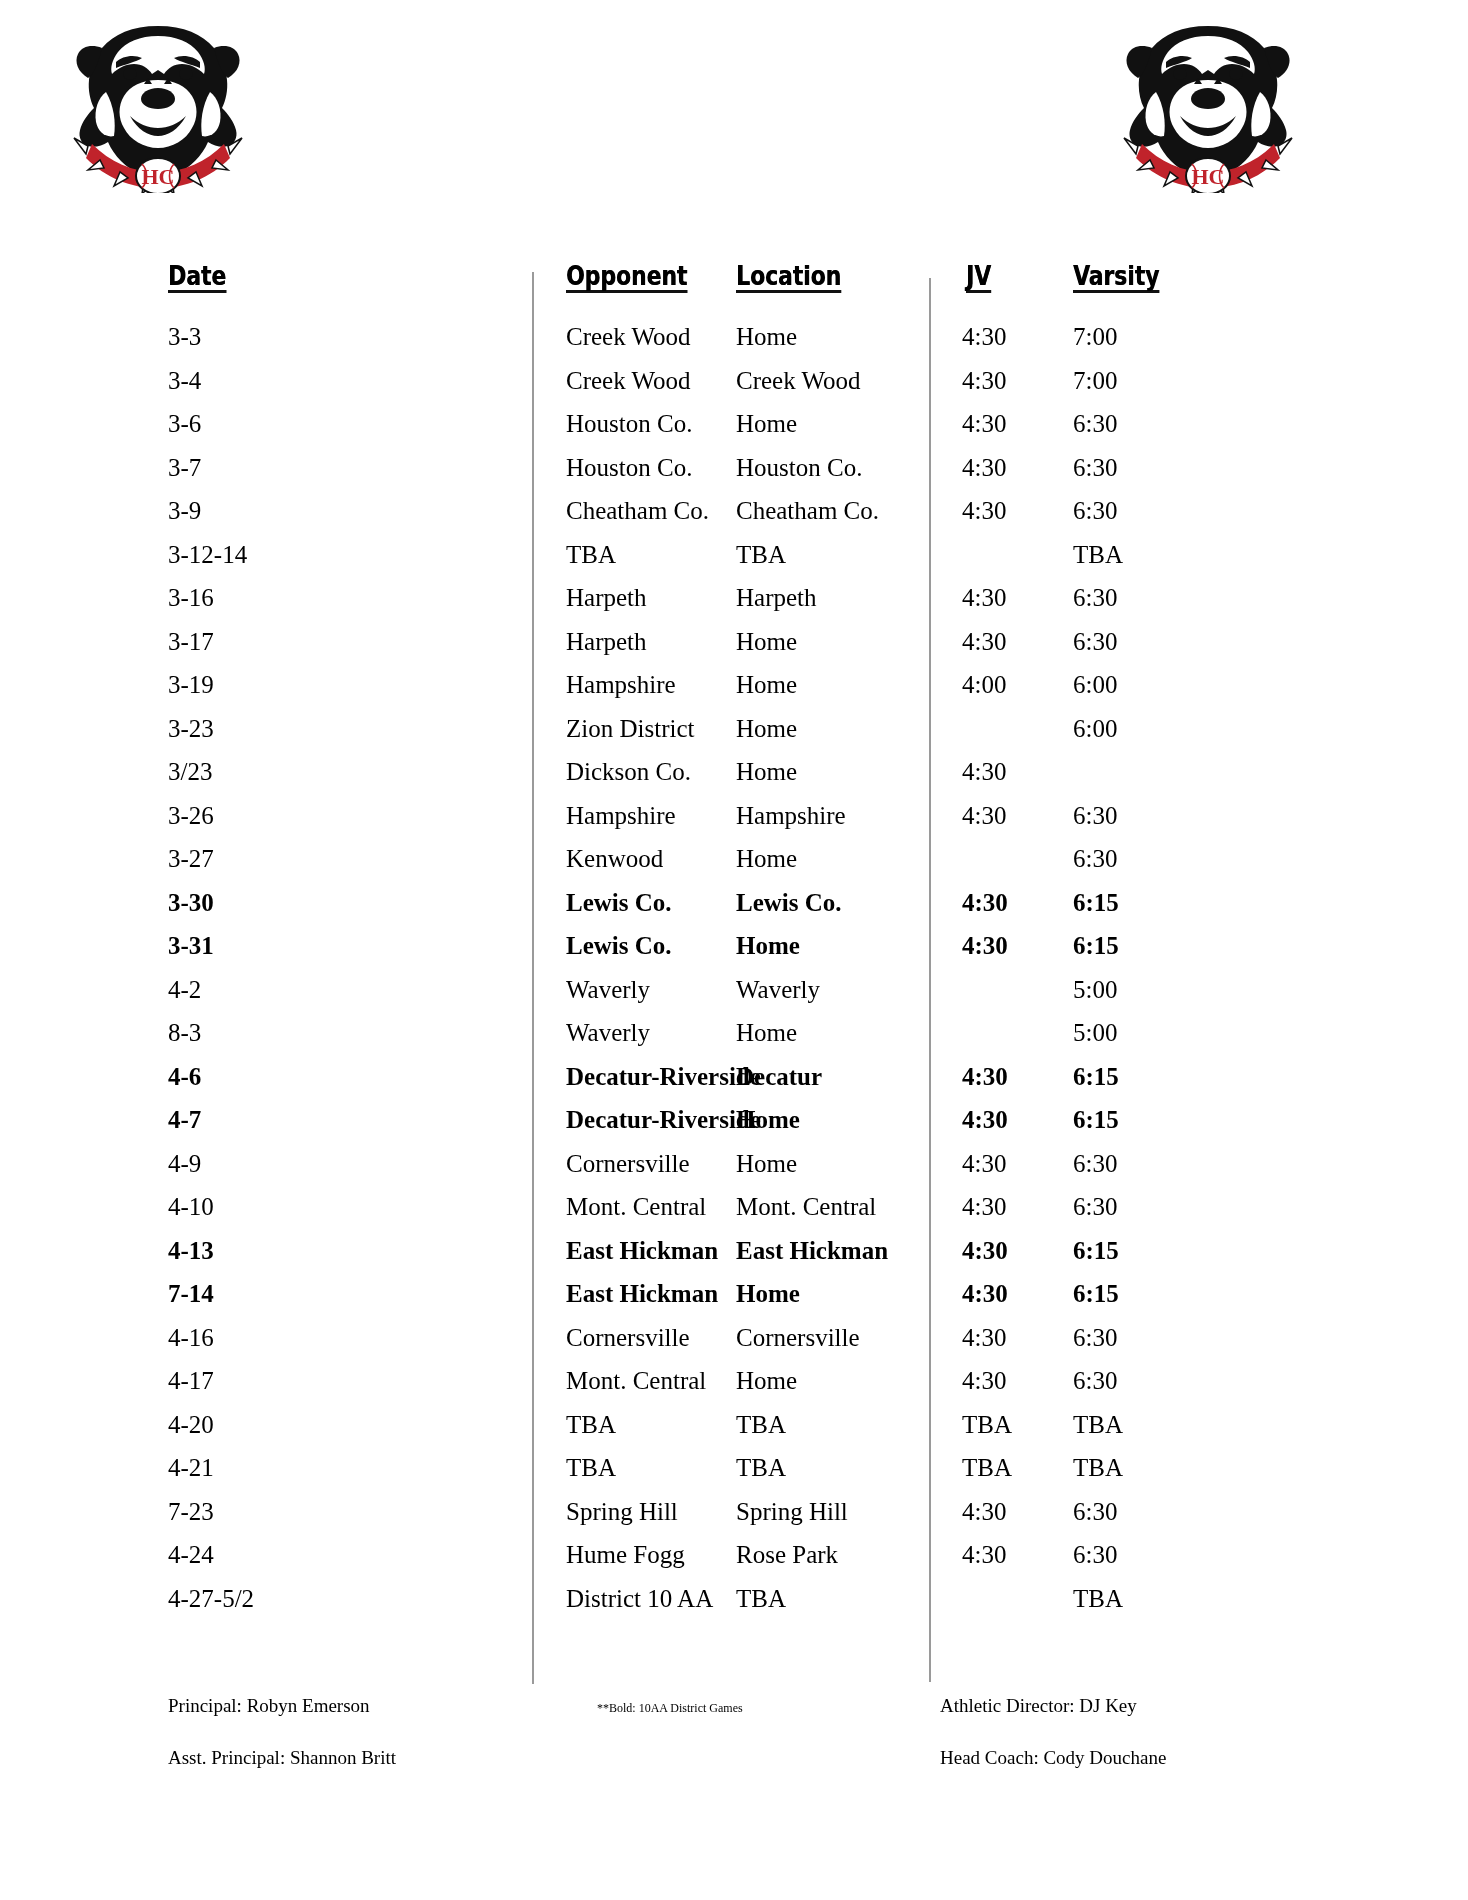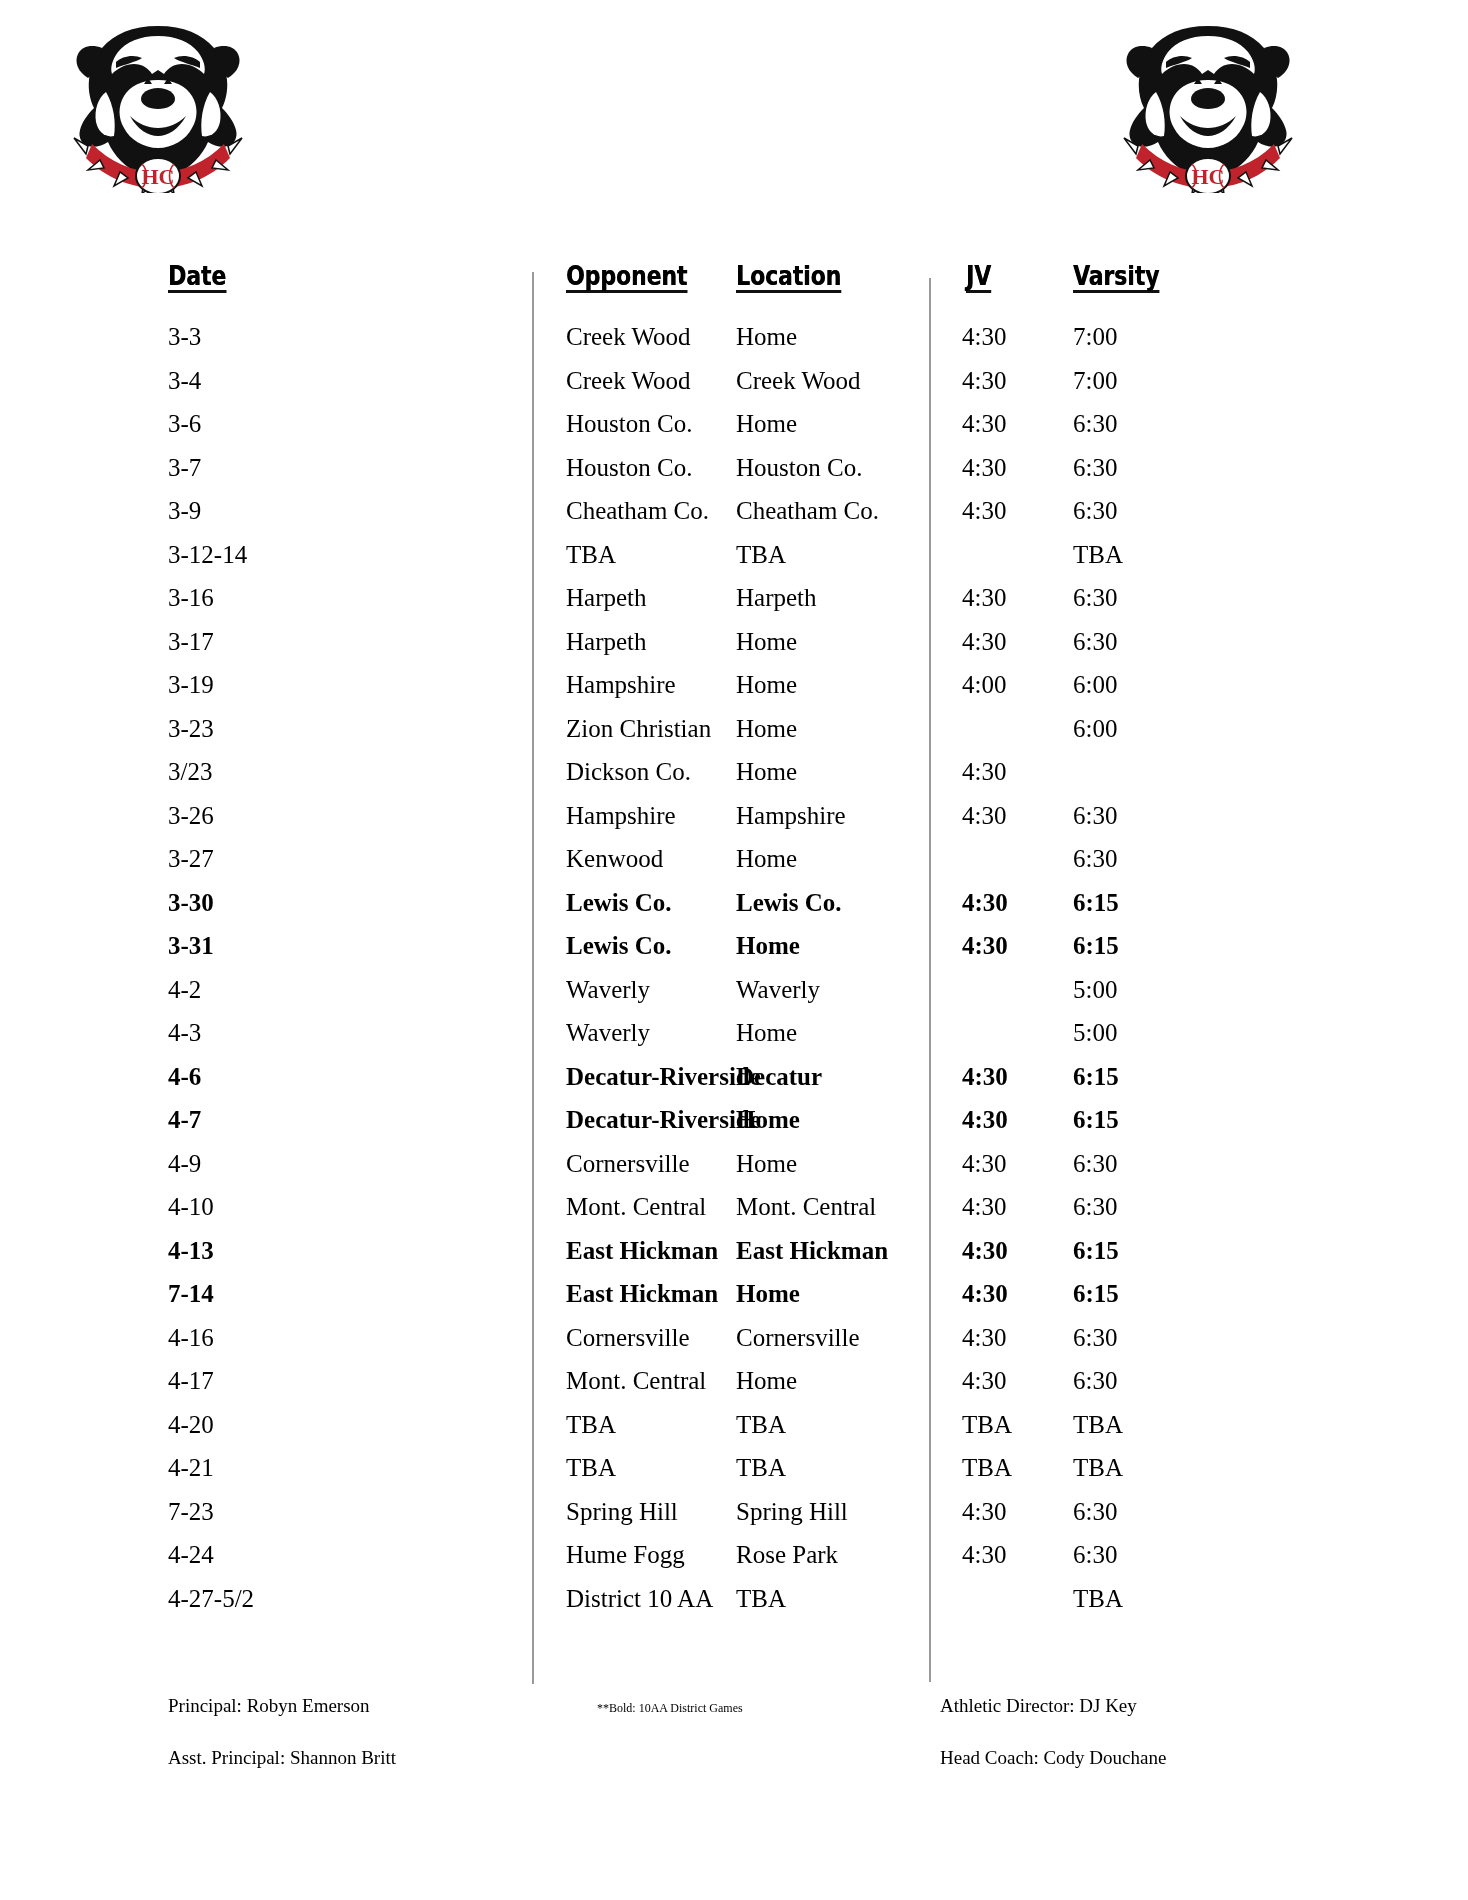--- a/index.html
+++ b/index.html
@@ -329,21 +329,21 @@
       </div>
       <div class="row">
         <div class="cell c-date">3-19</div>
         <div class="cell c-opp">Hampshire</div>
         <div class="cell c-loc">Home</div>
         <div class="cell c-jv">4:00</div>
         <div class="cell c-var">6:00</div>
       </div>
       <div class="row">
         <div class="cell c-date">3-23</div>
-        <div class="cell c-opp">Zion Christian</div>
+        <div class="cell c-opp">Zion District</div>
         <div class="cell c-loc">Home</div>
         <div class="cell c-jv"></div>
         <div class="cell c-var">6:00</div>
       </div>
       <div class="row">
         <div class="cell c-date">3/23</div>
         <div class="cell c-opp">Dickson Co.</div>
         <div class="cell c-loc">Home</div>
         <div class="cell c-jv">4:30</div>
         <div class="cell c-var"></div>
@@ -377,21 +377,21 @@
         <div class="cell c-var">6:15</div>
       </div>
       <div class="row">
         <div class="cell c-date">4-2</div>
         <div class="cell c-opp">Waverly</div>
         <div class="cell c-loc">Waverly</div>
         <div class="cell c-jv"></div>
         <div class="cell c-var">5:00</div>
       </div>
       <div class="row">
-        <div class="cell c-date">4-3</div>
+        <div class="cell c-date">8-3</div>
         <div class="cell c-opp">Waverly</div>
         <div class="cell c-loc">Home</div>
         <div class="cell c-jv"></div>
         <div class="cell c-var">5:00</div>
       </div>
       <div class="row bold">
         <div class="cell c-date">4-6</div>
         <div class="cell c-opp">Decatur-Riverside</div>
         <div class="cell c-loc">Decatur</div>
         <div class="cell c-jv">4:30</div>

